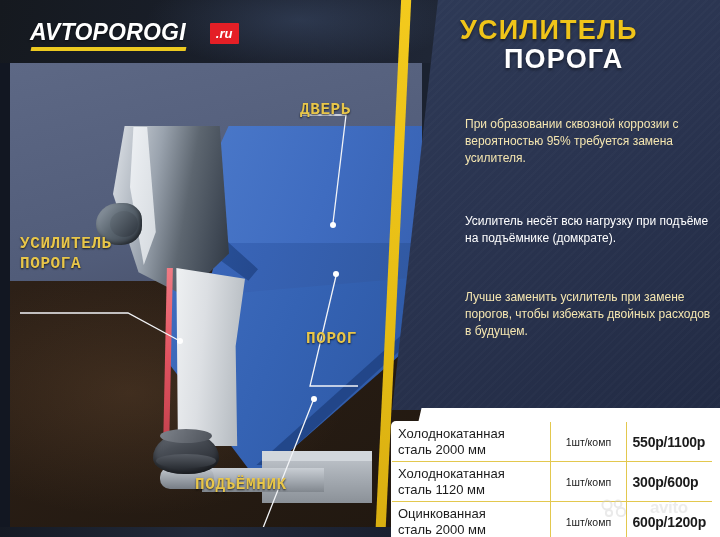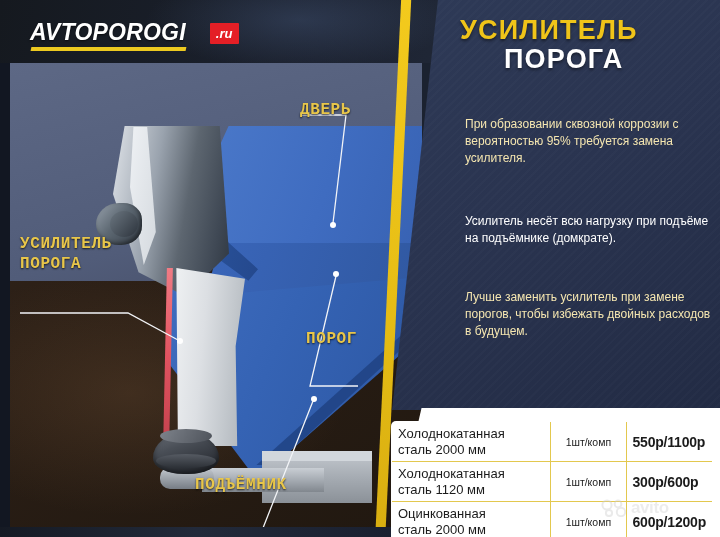--- a/index.html
+++ b/index.html
@@ -340,21 +340,21 @@
     font-weight: bold;
     letter-spacing: -0.2px;
   }
 
   
   .watermark {
     position: absolute;
     left: 600px; top: 498px;
     display: flex;
     align-items: center;
-    gap: 1px;
+    gap: 20px;
     opacity: .42;
     pointer-events: none;
   }
   .wm-mark {
     position: relative;
     width: 30px; height: 18px;
   }
   .wm-text {
     font-size: 17px;
     font-weight: bold;

